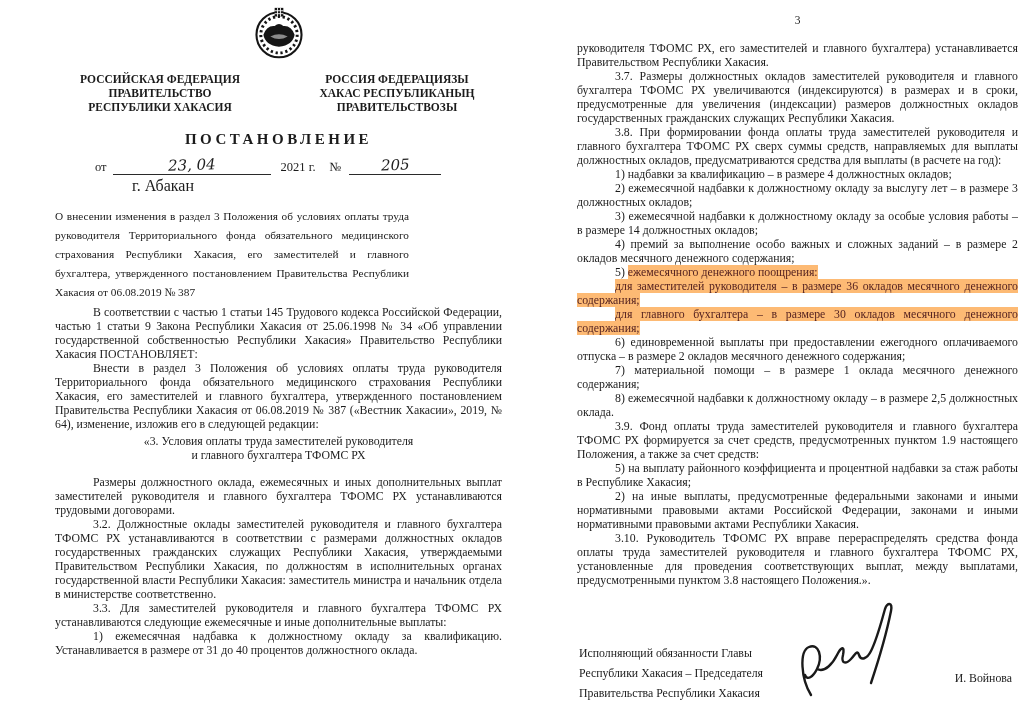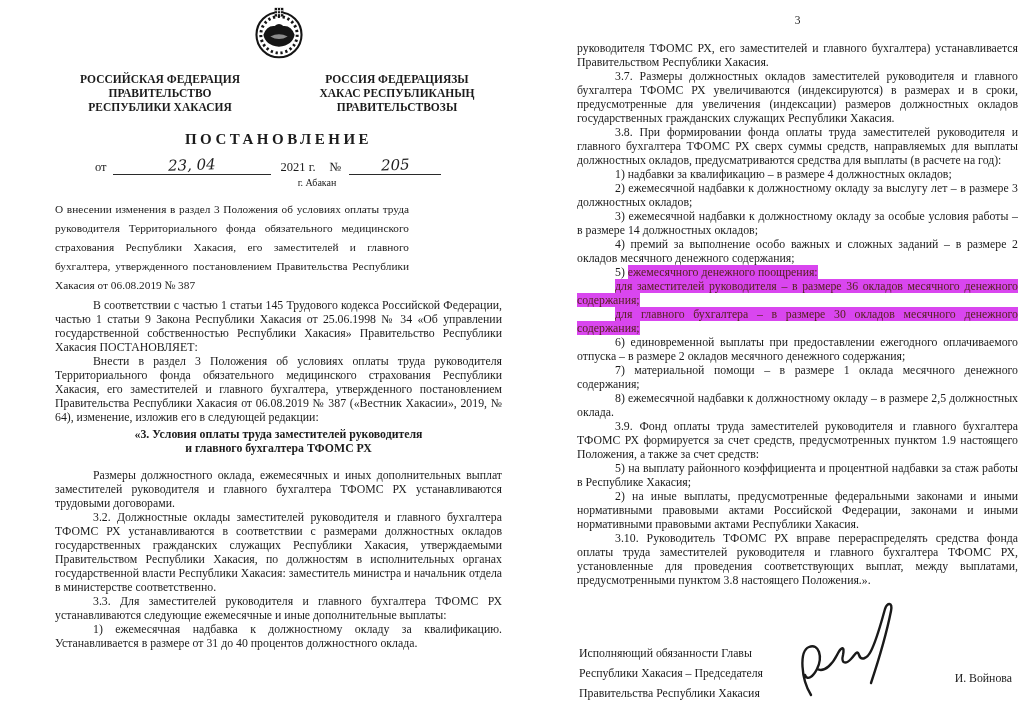--- a/index.html
+++ b/index.html
@@ -17,29 +17,29 @@
 
   .doc-type{text-align:center;font-weight:bold;font-size:15px;letter-spacing:3.5px;margin-top:17px;}
 
   .date-row{display:flex;align-items:center;font-size:12.5px;margin-top:11px;padding-left:40px;}
   .date-row .gap{width:6px;}
   .blank1{border-bottom:1px solid #2a2a2a;width:158px;text-align:center;}
   .blank2{border-bottom:1px solid #2a2a2a;width:92px;text-align:center;}
   .hand{font-style:italic;font-size:15px;line-height:13px;display:inline-block;transform:rotate(-2deg);font-family:"DejaVu Serif",serif;color:#222;}
   .year{margin-left:10px;}
   .num-label{margin-left:14px;margin-right:8px;}
-  .city{font-size:10px;margin-left:77px;margin-top:2px;text-align:center;}
+  .city{font-size:16px;margin-left:77px;margin-top:2px;}
 
   .subject{width:354px;font-size:11.3px;line-height:19px;text-align:justify;margin-top:12px;}
 
   .bodytext{margin-top:3px;font-size:11.8px;line-height:14px;text-align:justify;}
   .bodytext p{margin:0;text-indent:38px;}
   .bodytext p.noindent{text-indent:0;}
-  .bodytext p.heading{text-indent:0;text-align:center;font-weight:bold;white-space:pre-line;margin:3px 0 13px 0;}
-  .hl{background:#d946ef;color:#552220;font-family:Liberation Serif, serif;}
+  .bodytext p.heading{text-indent:0;text-align:center;font-weight:normal;white-space:pre-line;margin:3px 0 13px 0;}
+  .hl{background:#fdba74;color:#552220;font-family:Liberation Serif, serif;}
 
   .pageno{text-align:center;font-size:11.5px;margin-bottom:15px;}
 
   .sig{position:relative;margin-top:26px;height:105px;font-size:11.8px;}
   .sig-lines{position:absolute;left:2px;top:30px;line-height:20px;white-space:pre-line;}
   .sig-scribble{position:absolute;left:212px;top:-14px;}
   .sig-name{position:absolute;right:6px;top:58px;}
 </style>
 </head>
 <body>

